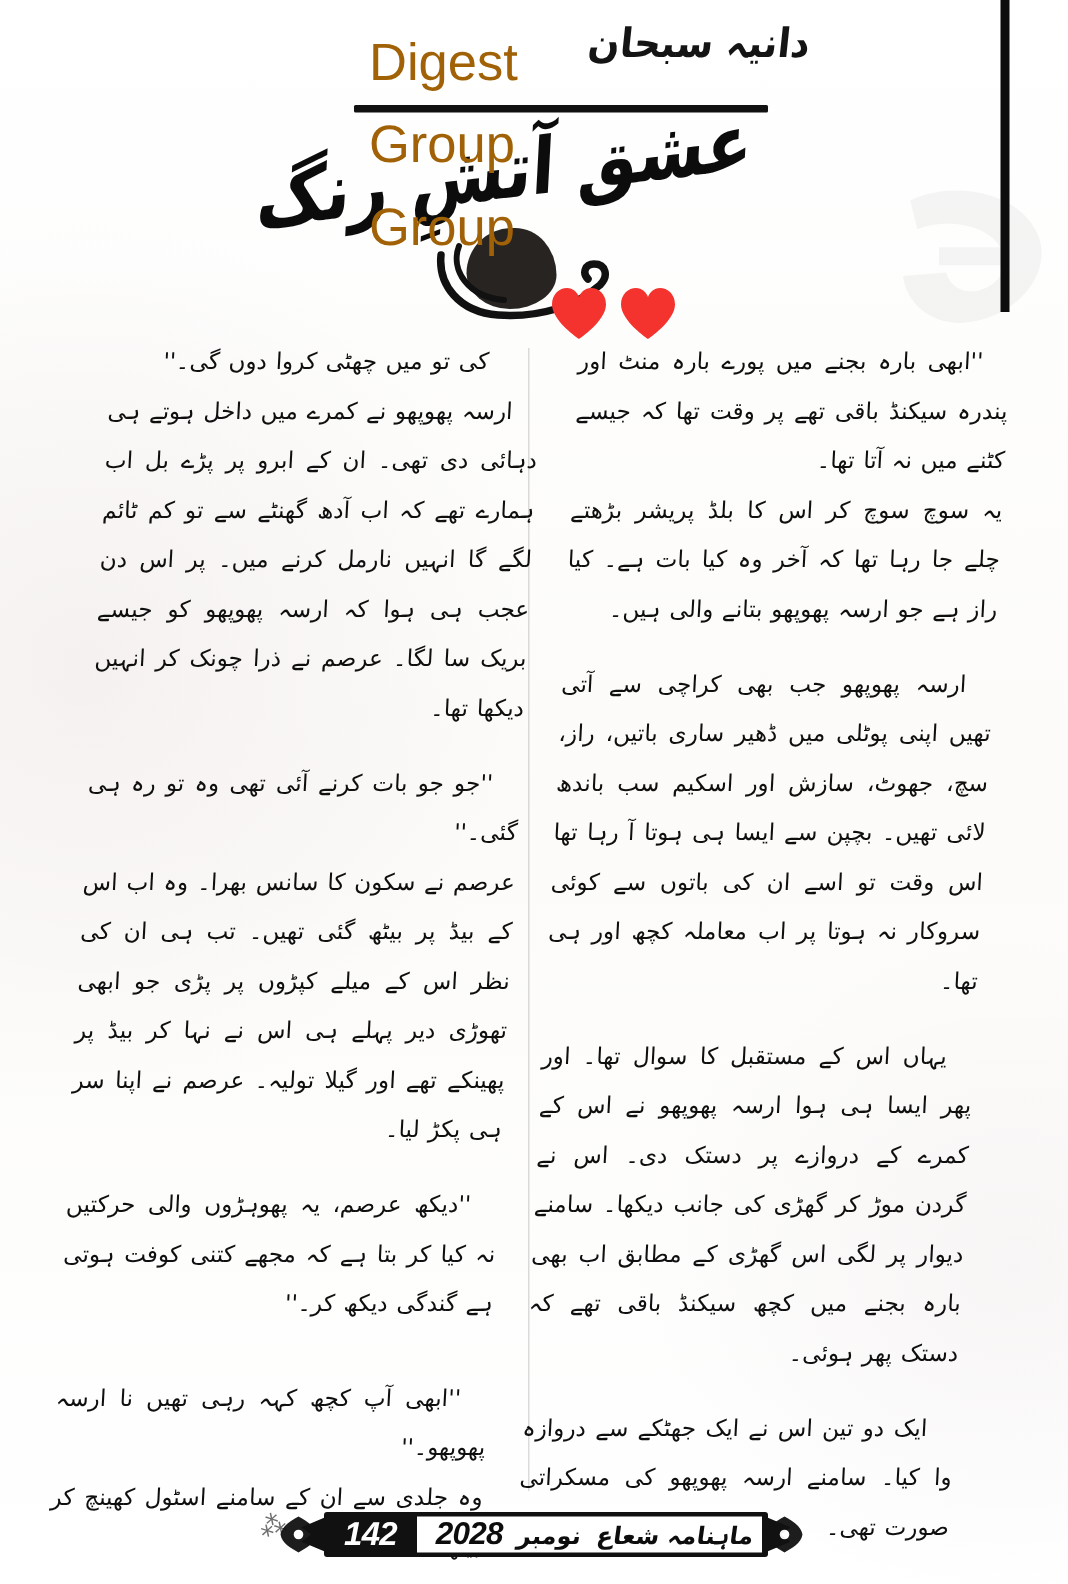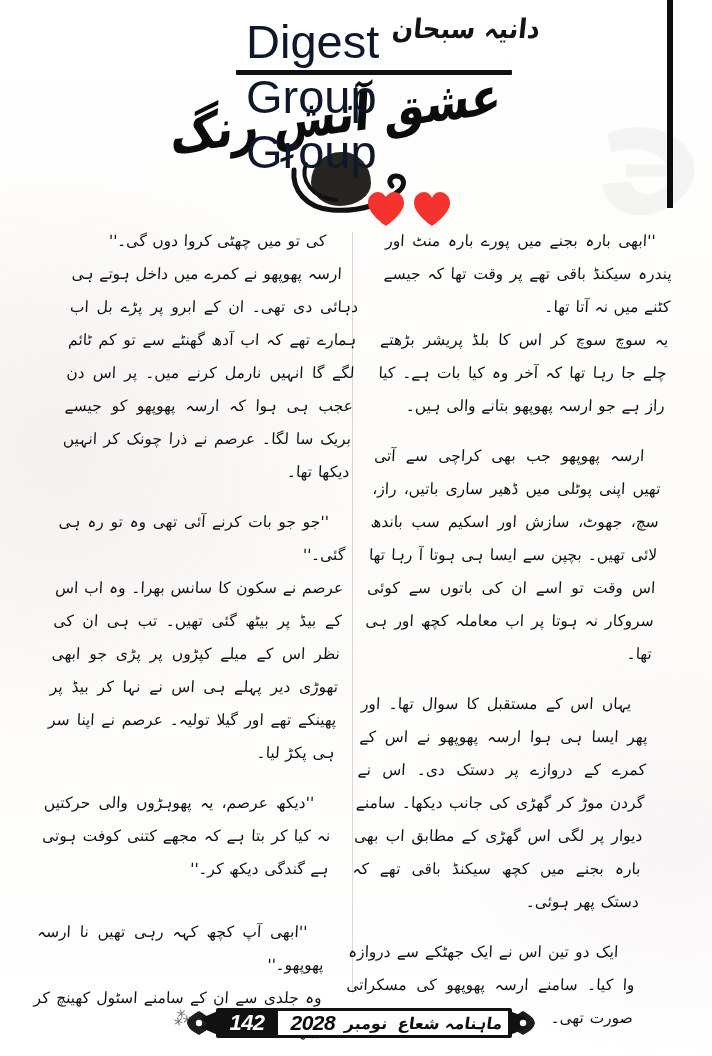--- a/index.html
+++ b/index.html
@@ -130,23 +130,23 @@
   .watermark-group {
     position: absolute;
     left: 246px;
     top: 14px;
     width: 180px;
     z-index: 40;
     pointer-events: none;
   }
   .watermark-line {
     font-family: "Liberation Sans", sans-serif;
-    font-size: 47px;
+    font-size: 35px;
     line-height: 55px;
-    color: #0f172a;
+    color: #a16207;
     font-weight: 400;
     letter-spacing: 0px;
     white-space: nowrap;
   }
 
   
   .columns {
     position: absolute;
     left: 0; top: 225px;
     width: 712px;

